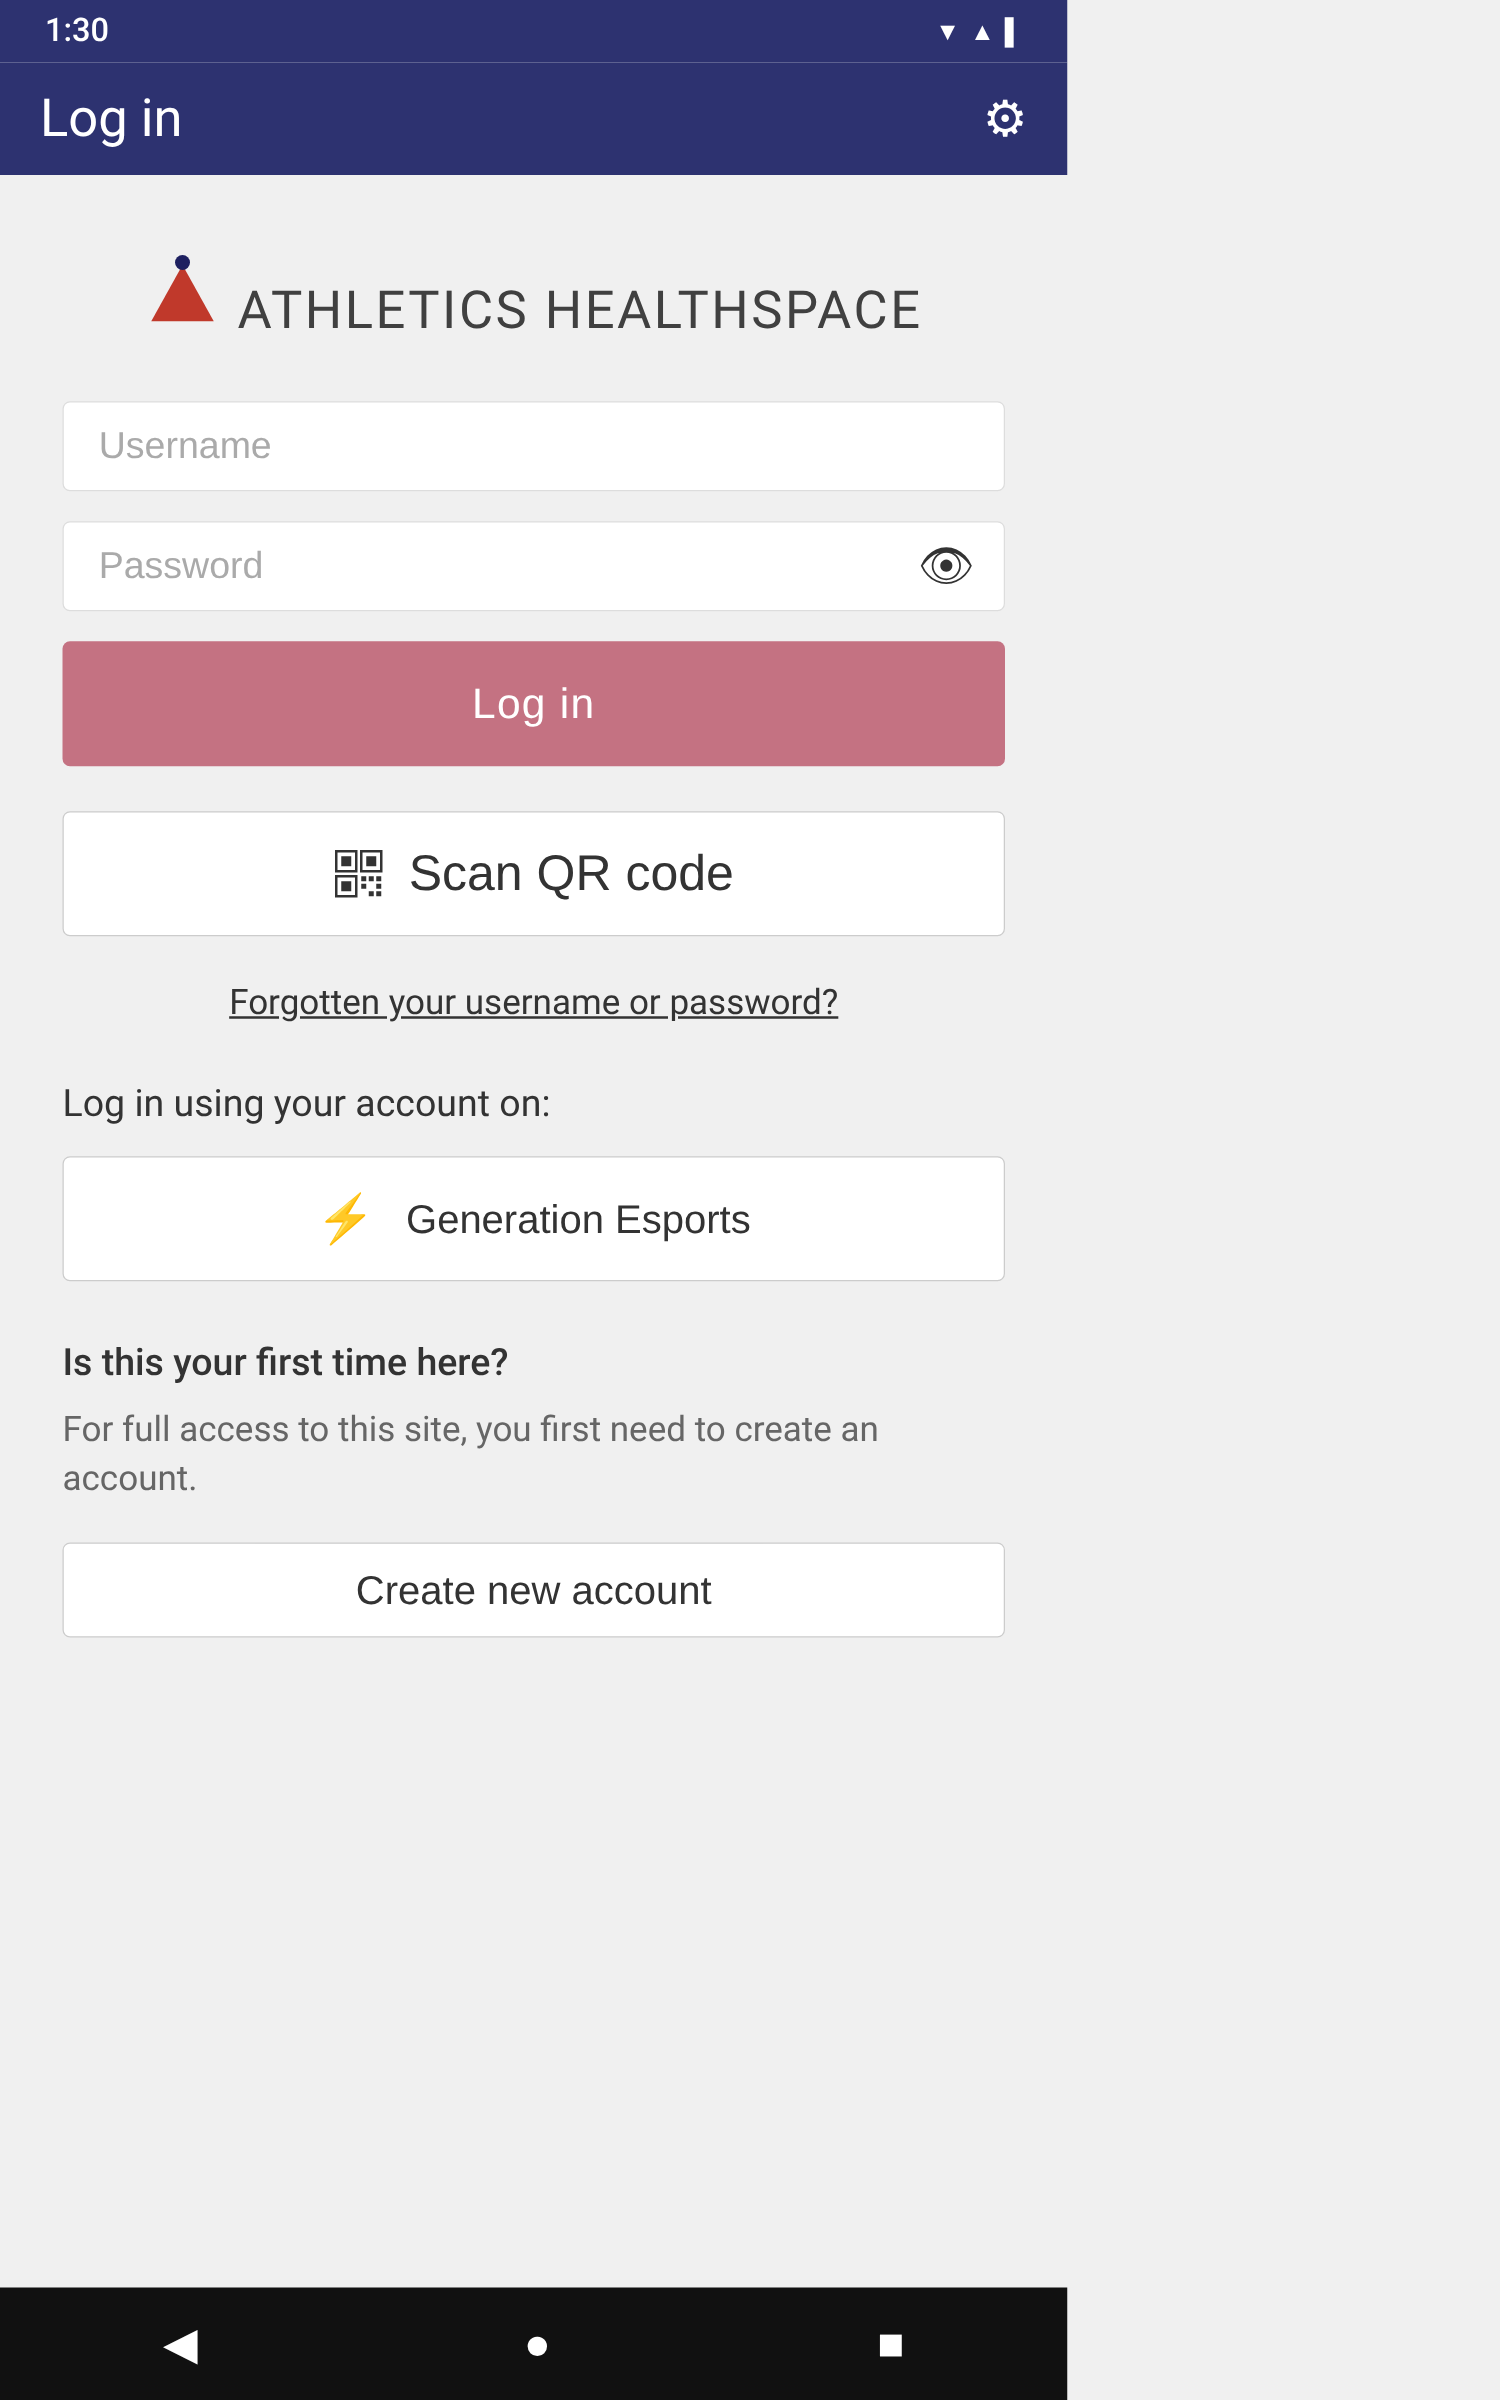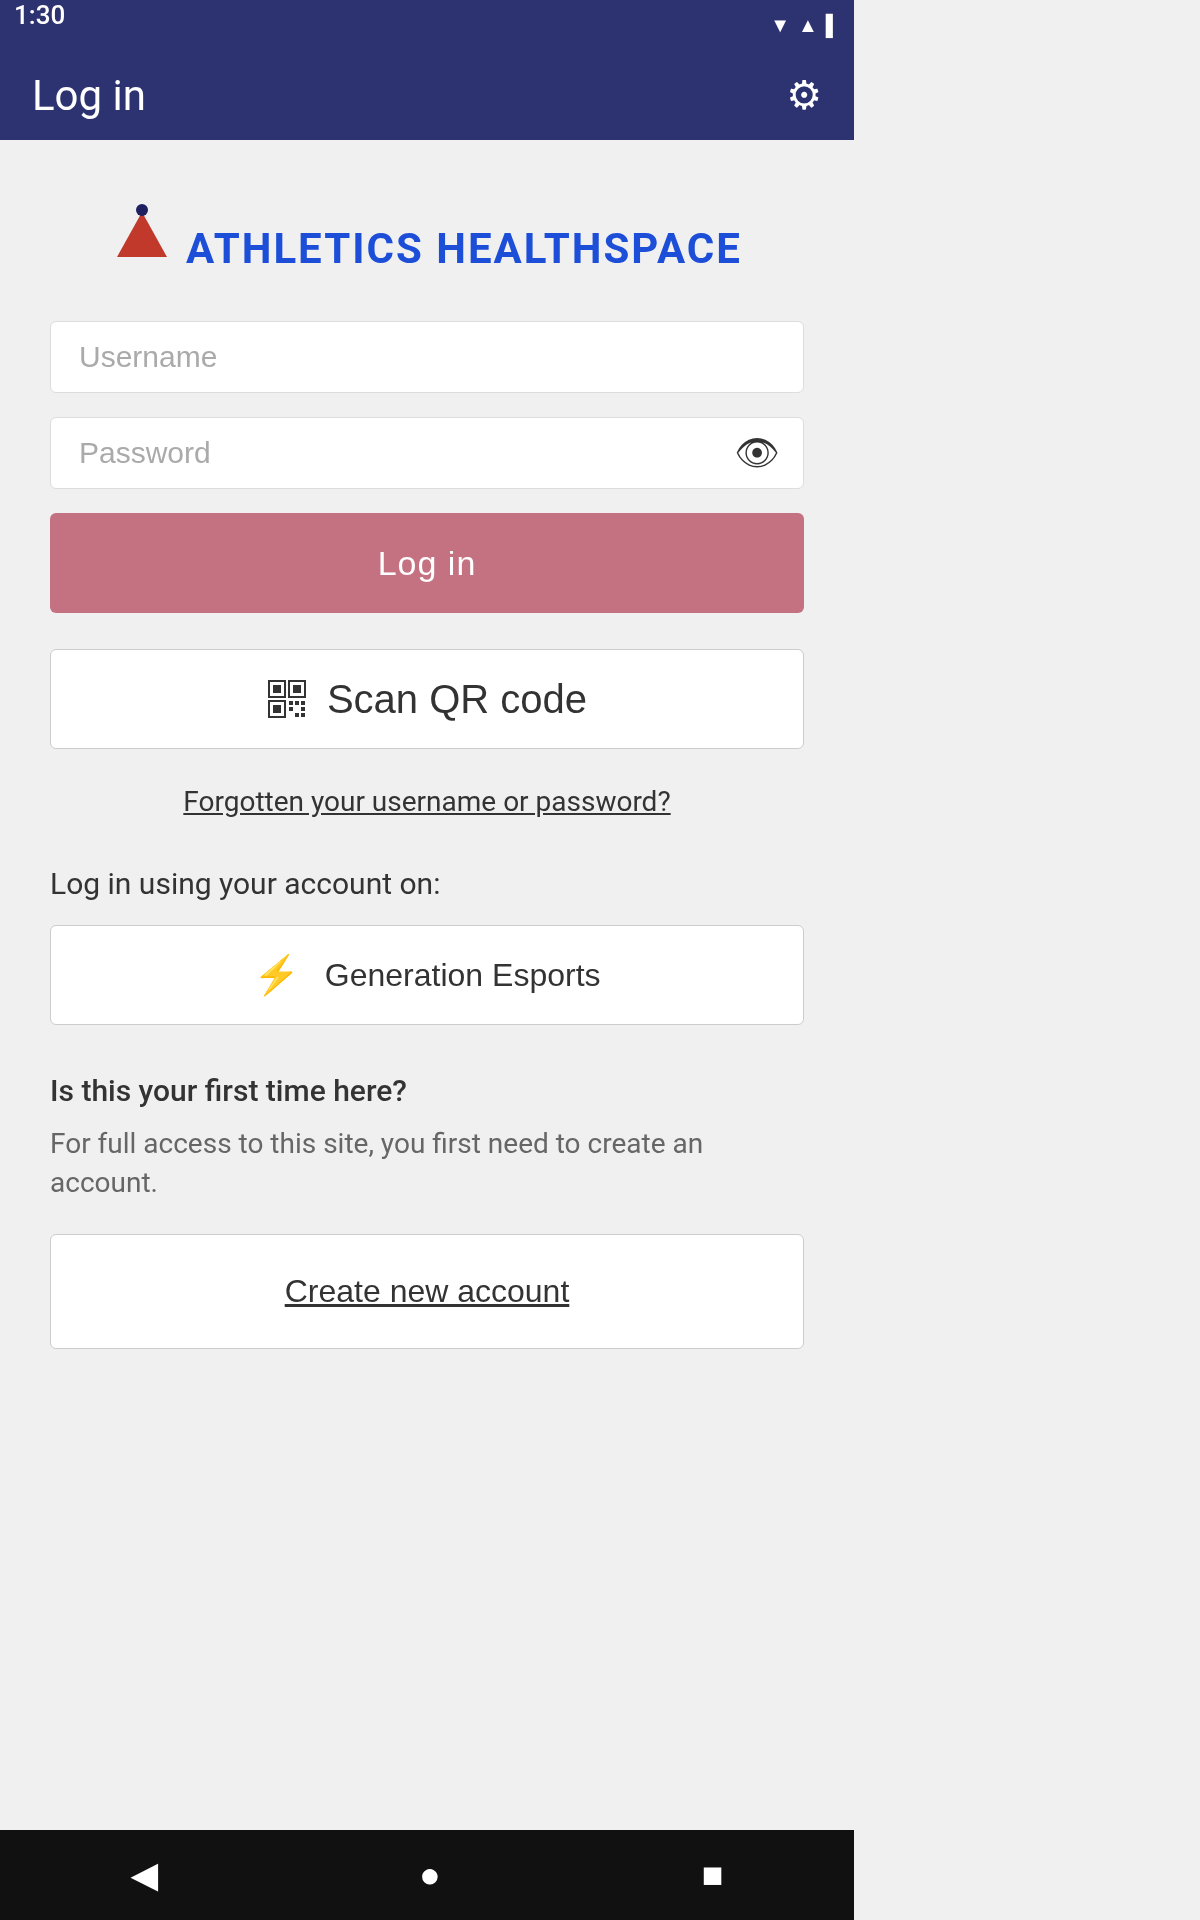--- a/index.html
+++ b/index.html
@@ -14,22 +14,23 @@
       flex-direction: column;
       overflow: hidden;
     }
 
     
     .status-bar {
       background: #2d3270;
       color: white;
       height: 50px;
       display: flex;
+      align-items: center;
       justify-content: space-between;
-      padding: 0 14px;
+      padding: 0 36px;
       font-size: 26px;
       flex-shrink: 0;
     }
     .status-bar-left {
       font-weight: 500;
     }
     .status-bar-right {
       display: flex;
       align-items: center;
       gap: 8px;
@@ -78,22 +79,22 @@
       margin-top: 20px;
     }
     .logo-icon {
       width: 60px;
       height: 70px;
       margin-right: 14px;
       flex-shrink: 0;
     }
     .logo-text {
       font-size: 42px;
-      font-weight: 700;
-      color: #1d4ed8;
+      font-weight: 400;
+      color: #404040;
       letter-spacing: 2px;
       margin-top: 24px;
     }
 
     
     .input-field {
       width: 100%;
       height: 72px;
       background: white;
       border: 1px solid #ddd;
@@ -211,32 +212,31 @@
     .first-time-desc {
       font-size: 28px;
       color: #666;
       margin-bottom: 32px;
       line-height: 1.4;
     }
 
     
     .create-account-button {
       width: 100%;
-      height: 115px;
+      height: 76px;
       background: white;
       border: 1px solid #ccc;
       border-radius: 6px;
       font-size: 32px;
       color: #333;
       cursor: pointer;
       display: flex;
       align-items: center;
       justify-content: center;
       margin-bottom: 40px;
-      text-decoration: underline;
     }
 
     
     .nav-bar {
       background: #111;
       height: 90px;
       display: flex;
       align-items: center;
       justify-content: space-around;
       flex-shrink: 0;

